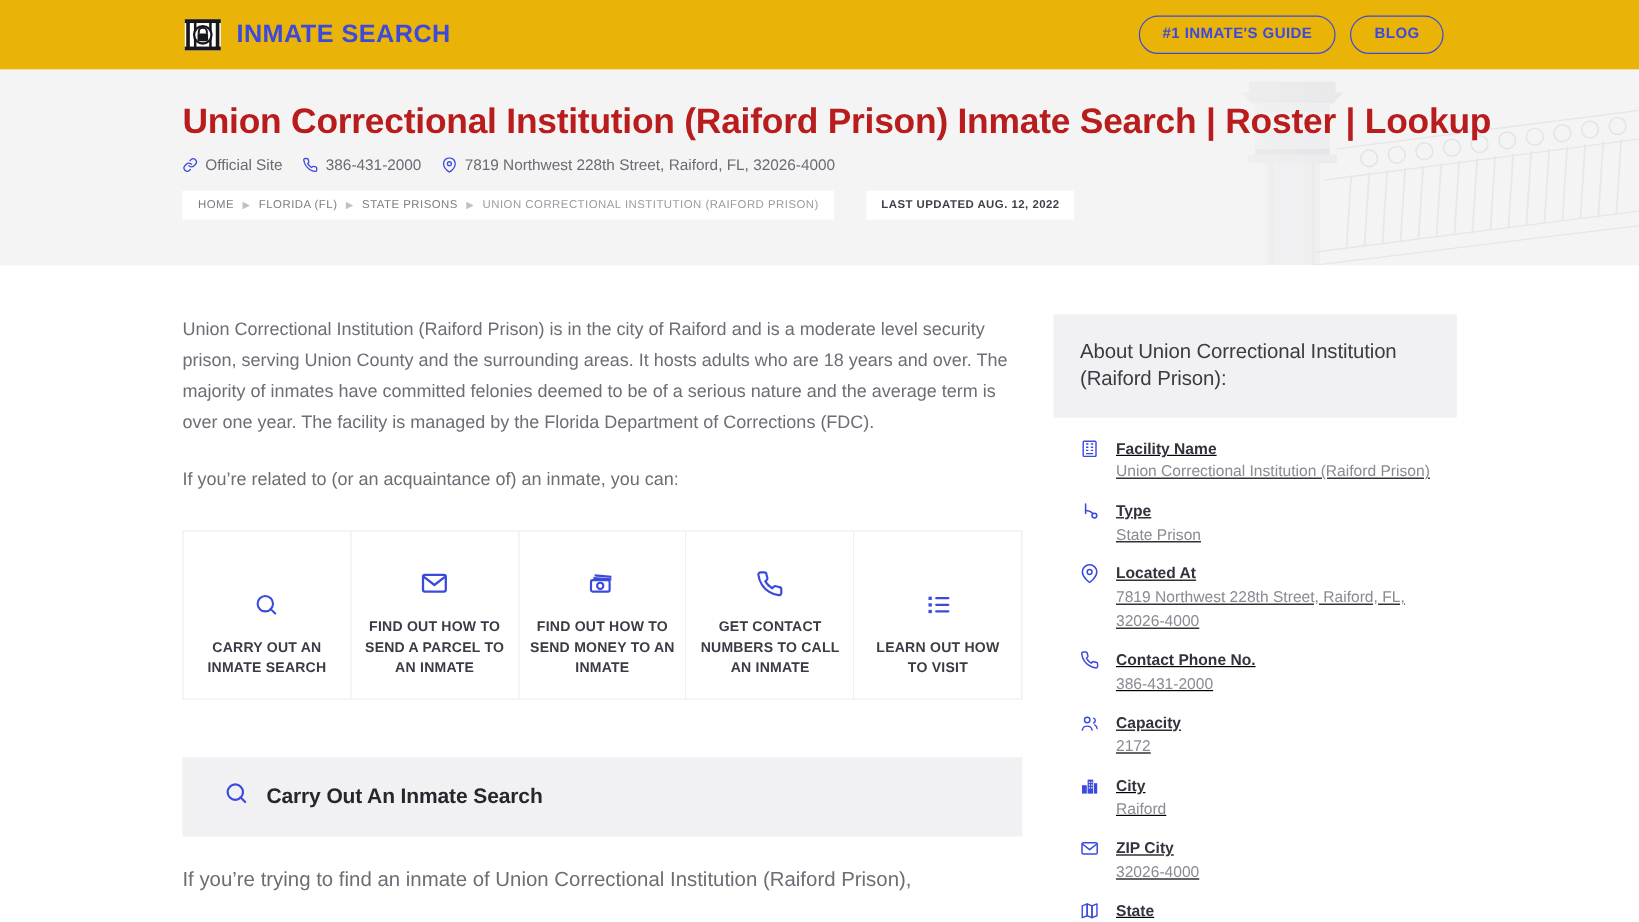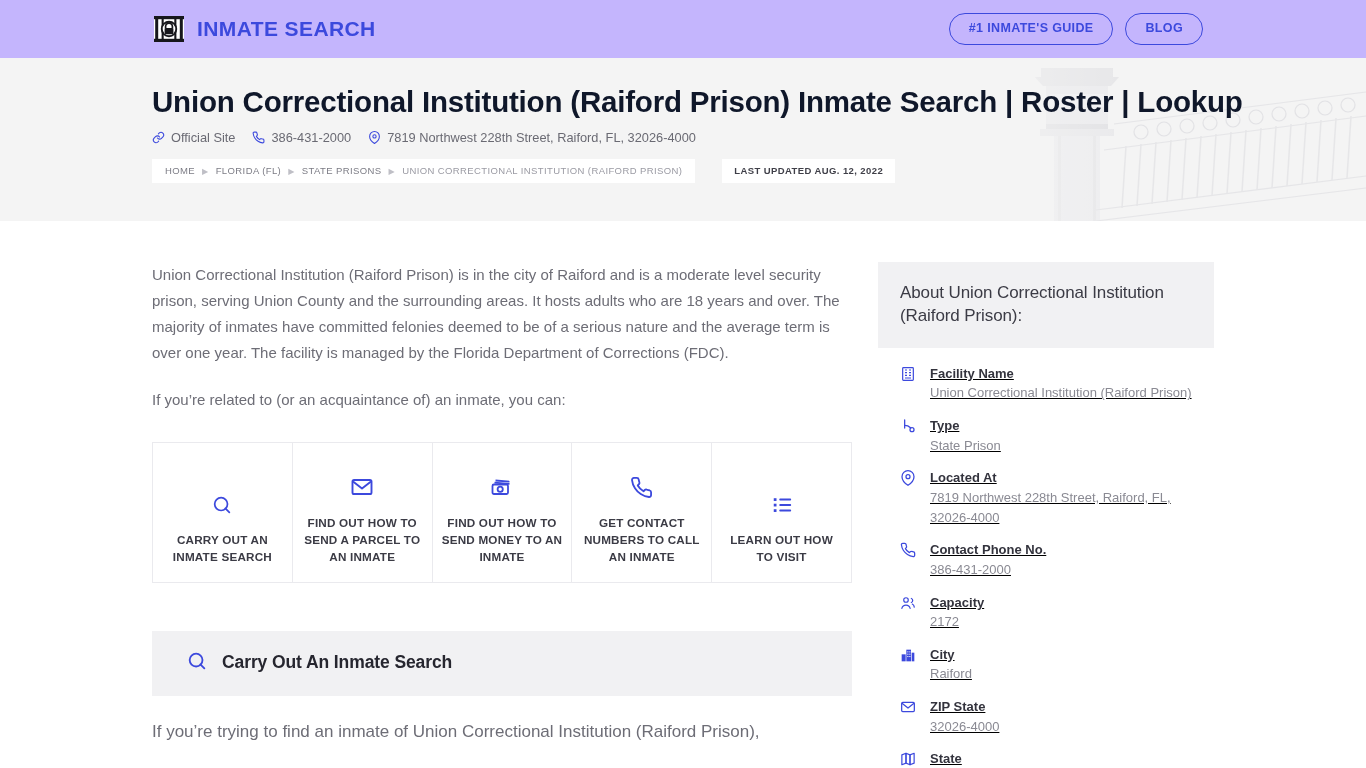--- a/index.html
+++ b/index.html
@@ -9,21 +9,21 @@
     overflow: hidden;
     background: #ffffff;
     font-family: "Liberation Sans", sans-serif;
     -webkit-font-smoothing: antialiased;
   }
 
   
   .topbar {
     position: relative;
     height: 58px;
-    background: #c4b5fd;
+    background: #eab308;
     display: flex;
     align-items: center;
     padding: 0 163px 0 152px;
   }
   .brand {
     display: flex;
     align-items: center;
     gap: 11px;
     text-decoration: none;
   }
@@ -74,21 +74,21 @@
     pointer-events: none;
   }
   .hero-inner {
     position: relative;
     padding: 27px 0 0 152px;
     z-index: 2;
   }
   .hero-title {
     font-size: 29.5px;
     font-weight: 700;
-    color: #0f172a;
+    color: #b91c1c;
     letter-spacing: -.2px;
     line-height: 1.12;
     white-space: nowrap;
   }
   .hero-meta {
     margin-top: 12px;
     display: flex;
     align-items: center;
     gap: 17px;
     font-size: 12.8px;
@@ -568,21 +568,21 @@
         </div>
 
         <div class="fact">
           <span class="fact-ico">
             <svg width="16" height="16" viewBox="0 0 24 24" fill="none" stroke="#3c49dd" stroke-width="1.9" stroke-linejoin="round">
               <rect x="2.5" y="5" width="19" height="14" rx="1.6"></rect>
                 <path d="M3 6.5l9 7 9-7"></path>
             </svg>
           </span>
           <div class="fact-txt">
-            <div class="fact-label">ZIP State</div>
+            <div class="fact-label">ZIP City</div>
             <div class="fact-value">32026-4000</div>
           </div>
         </div>
 
         <div class="fact">
           <span class="fact-ico">
             <svg width="16" height="16" viewBox="0 0 24 24" fill="none" stroke="#3c49dd" stroke-width="1.8" stroke-linejoin="round">
               <path d="M2.8 5.8 9 3.4v14.8l-6.2 2.4z"></path>
                 <path d="M9 3.4l6 2.4v14.8L9 18.2z"></path>
                 <path d="M15 5.8l6.2-2.4v14.8L15 20.6z"></path>

